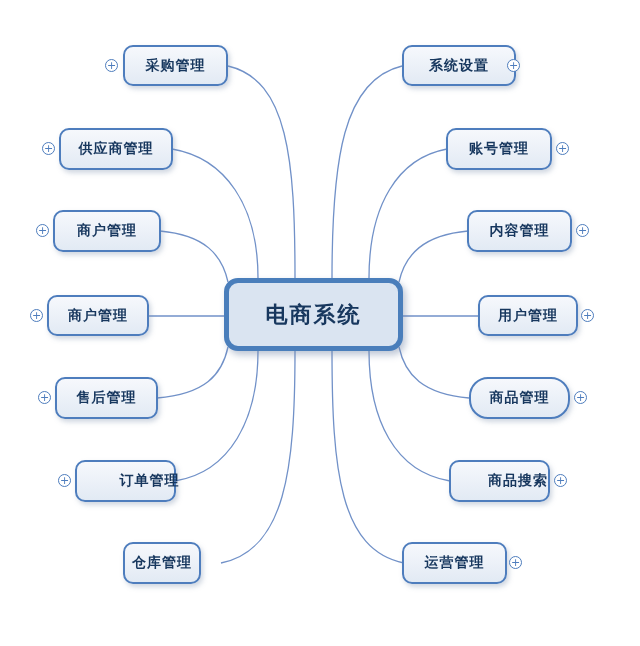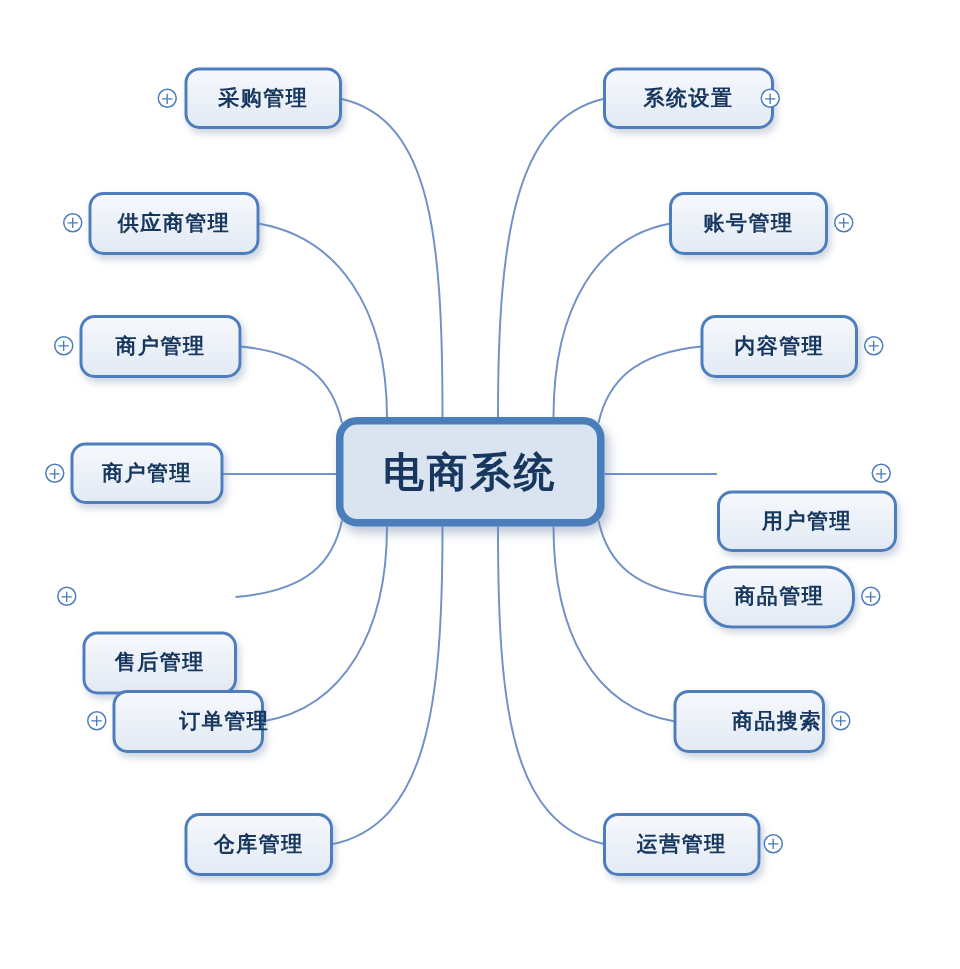--- a/index.html
+++ b/index.html
@@ -16,21 +16,21 @@
     position:absolute;box-sizing:border-box;
     display:flex;align-items:center;justify-content:center;
     border:2px solid var(--node-border);border-radius:10px;
     background:linear-gradient(180deg,var(--node-fill-top),var(--node-fill-bottom));
     color:var(--text);font-weight:bold;font-size:14px;letter-spacing:1px;
     box-shadow:2px 3px 5px rgba(120,140,170,0.35);
     cursor:default;
   }
   .node.center{
     border:5px solid var(--center-border);border-radius:14px;
-    background:var(--center-fill);font-size:27px;letter-spacing:2px;
+    background:var(--center-fill);font-size:22px;letter-spacing:2px;
     box-shadow:3px 4px 7px rgba(110,130,165,0.45);
   }
   .label{pointer-events:none;white-space:nowrap;}
   .plus{
     position:absolute;box-sizing:border-box;width:13px;height:13px;
     border:1px solid var(--node-border);border-radius:50%;background:#fff;
     color:var(--node-border);display:flex;align-items:center;justify-content:center;
     font-size:11px;line-height:1;font-weight:normal;
   }
 </style>
@@ -65,40 +65,40 @@
   </div>
   <div class="node" style="left:59px;top:128px;width:114px;height:42px;">
     <span class="label">供应商管理</span>
   </div>
   <div class="node" style="left:53px;top:210px;width:108px;height:42px;">
     <span class="label">商户管理</span>
   </div>
   <div class="node" style="left:47px;top:295px;width:102px;height:41px;border-radius:10px;">
     <span class="label">商户管理</span>
   </div>
-  <div class="node" style="left:55px;top:377px;width:103px;height:42px;margin-top:44px;">
+  <div class="node" style="left:55px;top:377px;width:103px;height:42px;">
     <span class="label">售后管理</span>
   </div>
   <div class="node" style="left:75px;top:460px;width:101px;height:42px;padding-left:48px;">
     <span class="label">订单管理</span>
   </div>
-  <div class="node" style="left:123px;top:542px;width:99px;height:42px;">
+  <div class="node" style="left:123px;top:542px;width:78px;height:42px;">
     <span class="label">仓库管理</span>
   </div>
 
   <div class="node" style="left:402px;top:45px;width:114px;height:41px;">
     <span class="label">系统设置</span>
   </div>
   <div class="node" style="left:446px;top:128px;width:106px;height:42px;">
     <span class="label">账号管理</span>
   </div>
   <div class="node" style="left:467px;top:210px;width:105px;height:42px;font-family:Liberation Serif, serif;">
     <span class="label">内容管理</span>
   </div>
-  <div class="node" style="left:478px;top:295px;width:120px;height:41px;margin-top:32px;">
+  <div class="node" style="left:478px;top:295px;width:100px;height:41px;">
     <span class="label">用户管理</span>
   </div>
   <div class="node" style="left:469px;top:377px;width:101px;height:42px;border-radius:19px;">
     <span class="label">商品管理</span>
   </div>
   <div class="node" style="left:449px;top:460px;width:101px;height:42px;justify-content:flex-end;">
     <span class="label">商品搜索</span>
   </div>
   <div class="node" style="left:402px;top:542px;width:105px;height:42px;">
     <span class="label">运营管理</span>

